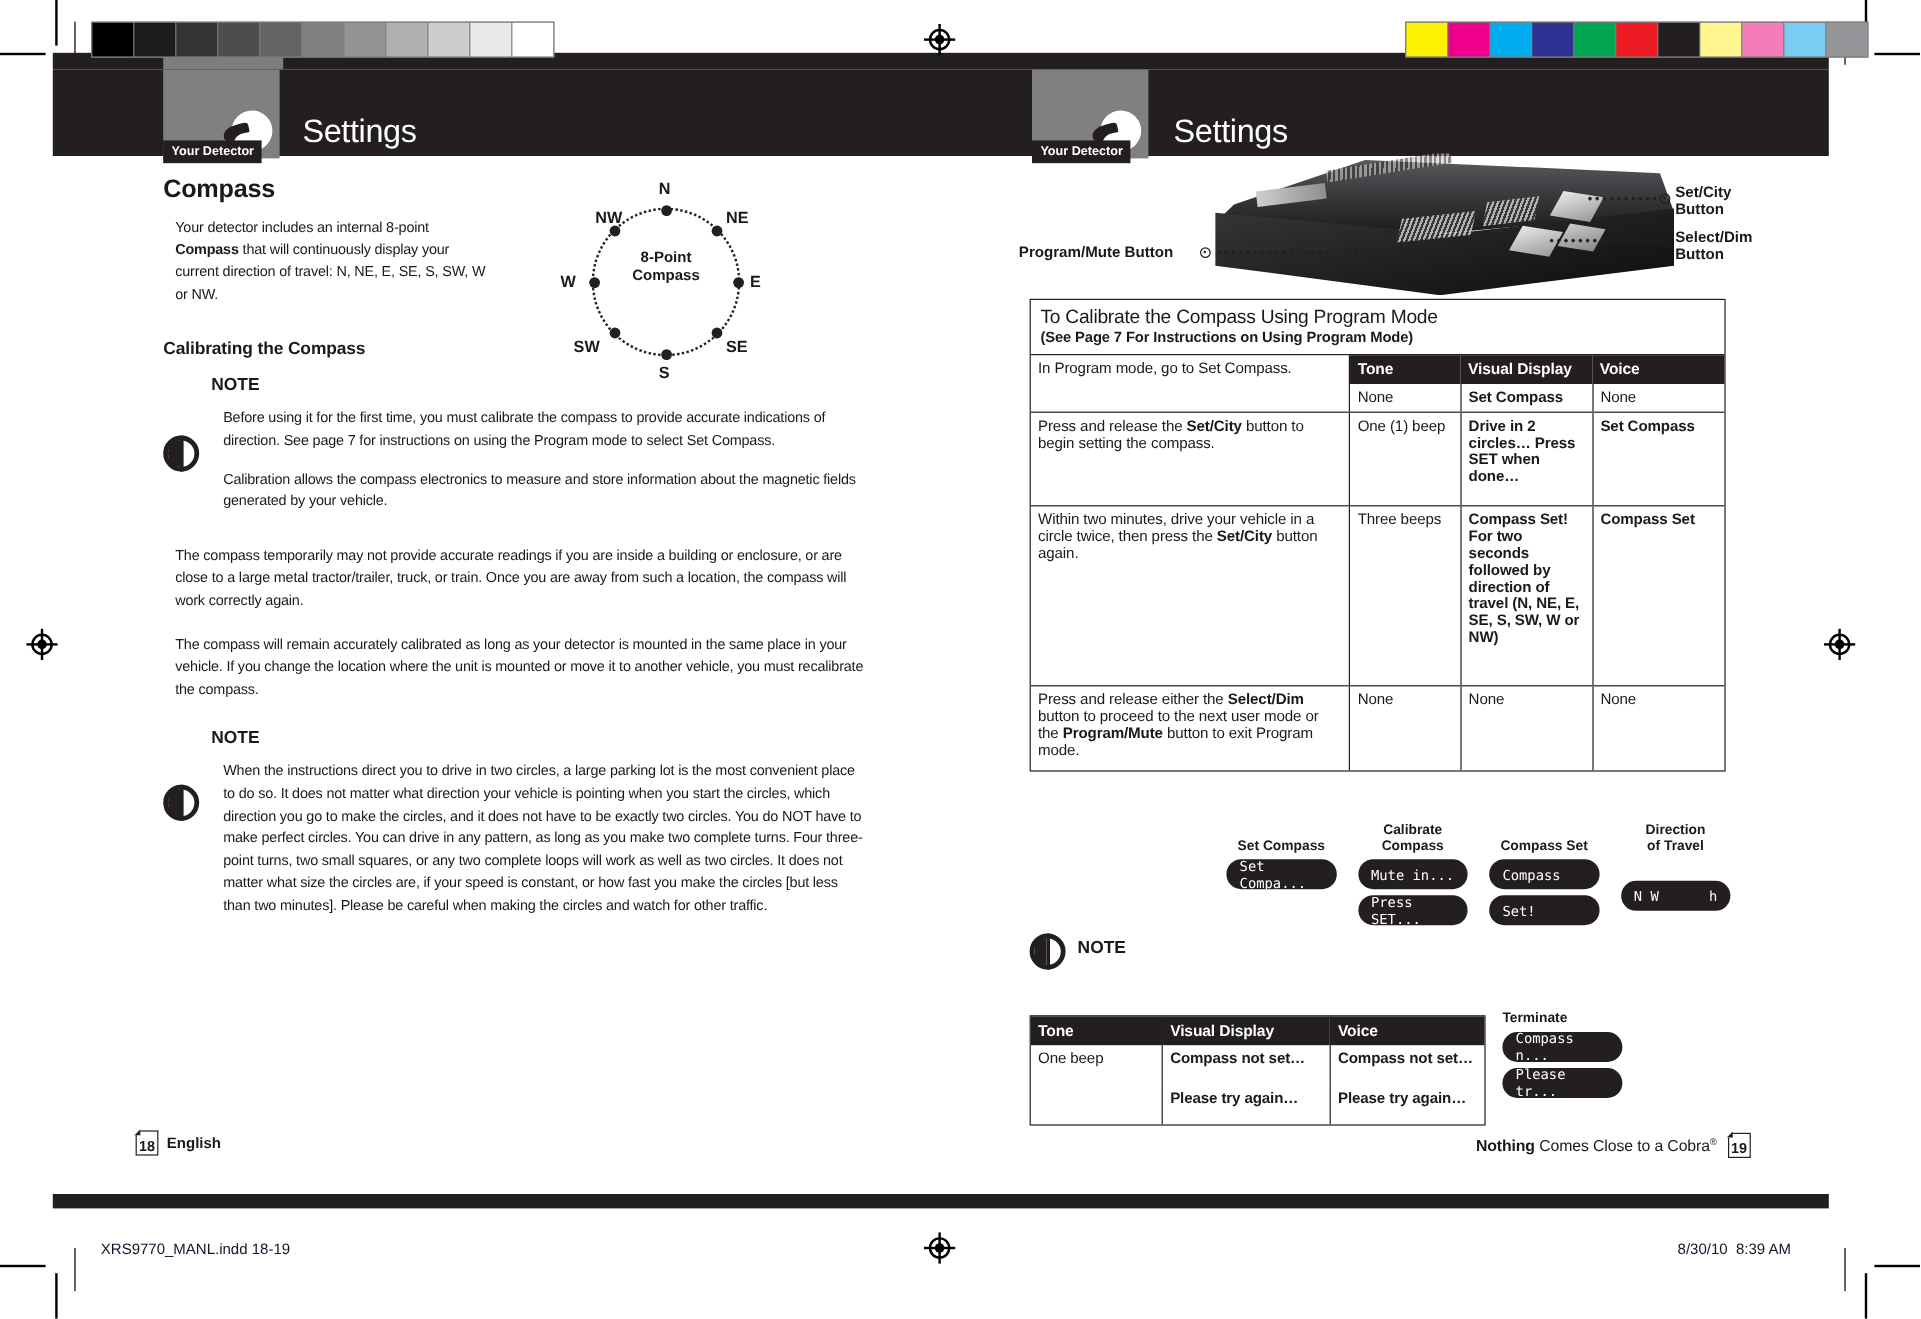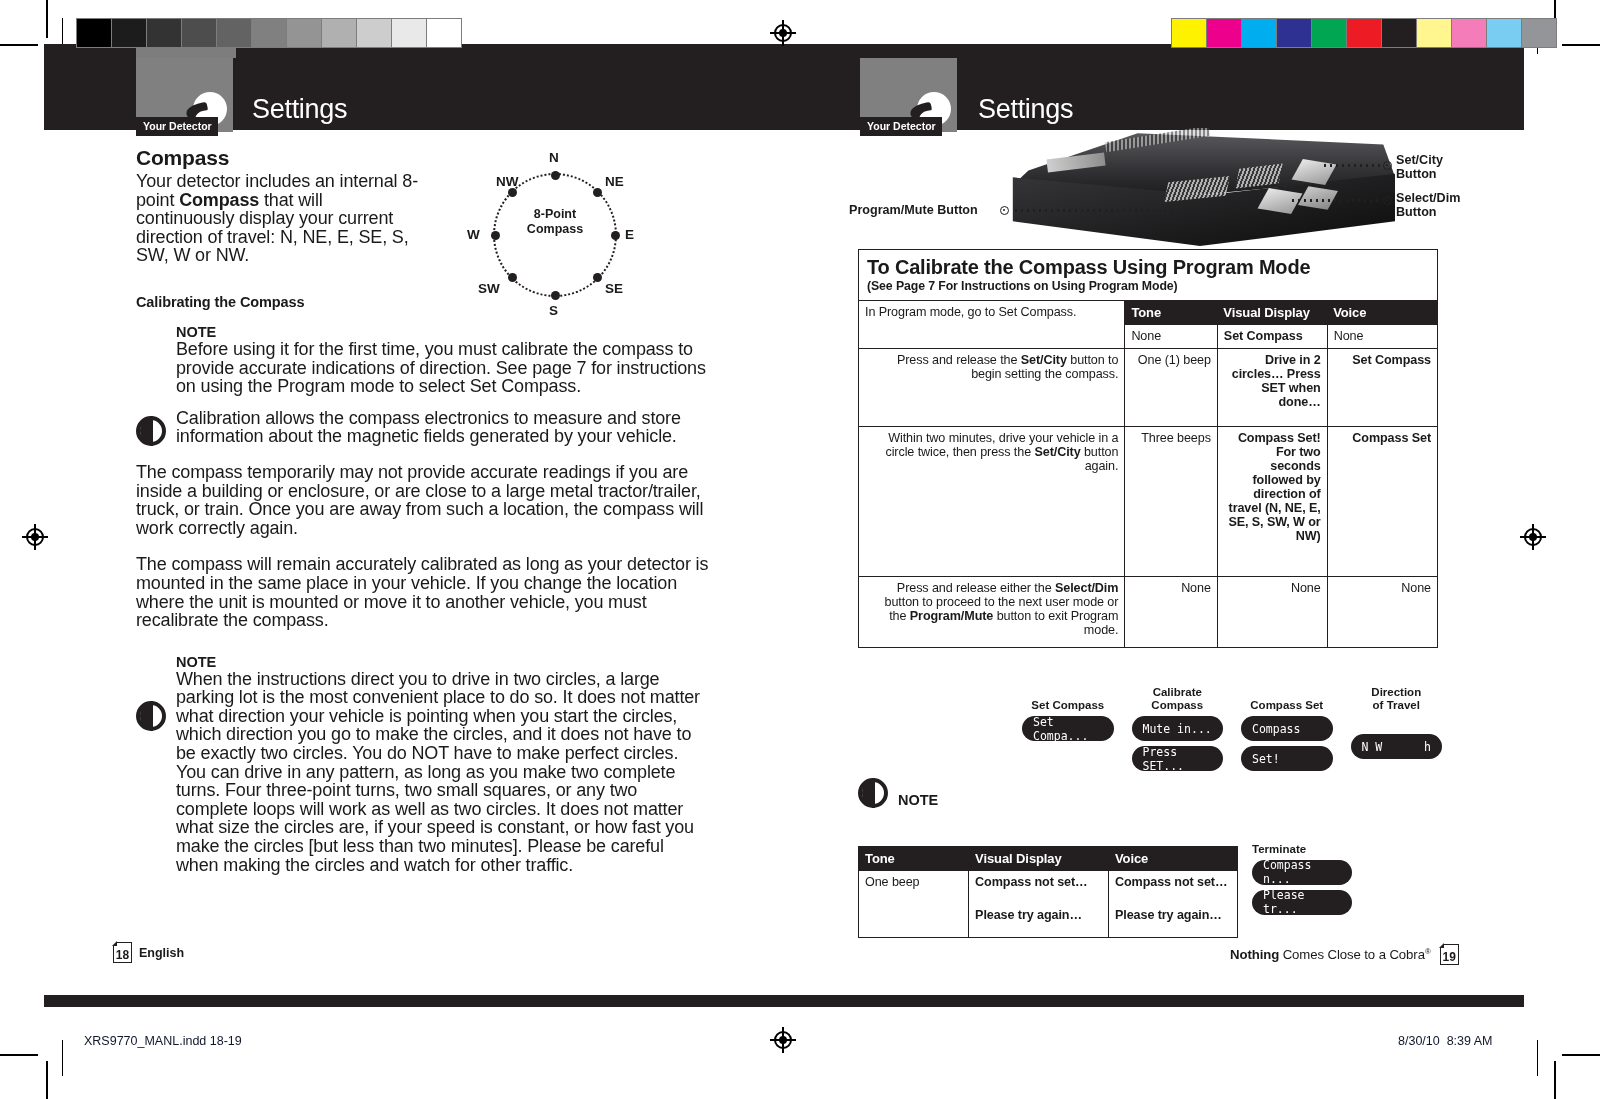--- a/index.html
+++ b/index.html
@@ -30,48 +30,48 @@
   .tabbox .cobra-logo:before{content:"";position:absolute;left:-7px;top:12px;width:22px;height:13px;
       background:#231f20;border-radius:60% 18% 50% 30%;transform:rotate(-13deg);}
   .tabbox .cobra-logo:after{content:"";position:absolute;left:2px;top:19px;width:16px;height:11px;
       background:#fff;border-radius:60% 10% 50% 20%;transform:rotate(-10deg);}
   .tablabel{position:absolute;background:#231f20;color:#fff;font-size:10.5px;font-weight:bold;
       padding:3px 6px 4px 7px;}
 
   
   h1.sec{font-size:21px;font-weight:bold;margin:0 0 2px 0;letter-spacing:-0.2px;}
   h2.sub{font-size:14.5px;font-weight:bold;margin:0;letter-spacing:-0.1px;}
-  p.body{font-size:18px;line-height:18.6px;margin:0;letter-spacing:-0.15px;}
+  p.body{font-size:12px;line-height:18.6px;margin:10px;letter-spacing:-0.15px;}
   .b{font-weight:bold;}
 
   
   .note-icon{position:relative;width:30px;height:30px;flex:0 0 30px;}
   .note-icon .o{position:absolute;left:0;top:0;width:30px;height:30px;border:4px solid #231f20;
       border-radius:50%;box-sizing:border-box;}
   .note-icon .bar{position:absolute;left:13.5px;top:0px;width:3px;height:30px;background:#231f20;}
   .note-icon .lobe{position:absolute;left:4px;top:4px;width:10px;height:22px;background:#231f20;
       border-radius:60% 0 0 60%;}
-  .noterow{display:flex;gap:10px;align-items:flex-end;}
+  .noterow{display:flex;gap:10px;align-items:center;}
 
   
   .compass-wrap{position:absolute;width:200px;height:190px;}
   .compass-ring{position:absolute;left:38px;top:28px;width:124px;height:124px;
       border:2px dotted #231f20;border-radius:50%;box-sizing:border-box;}
   .cdot{position:absolute;width:9px;height:9px;background:#231f20;border-radius:50%;}
   .clbl{position:absolute;font-size:13.5px;font-weight:bold;}
   .ccenter{position:absolute;left:48px;top:62px;width:104px;text-align:center;
       font-size:12.5px;font-weight:bold;line-height:15px;}
 
   
   table.t{border-collapse:collapse;font-size:12.6px;letter-spacing:-0.1px;}
   table.t td,table.t th{vertical-align:top;padding:4px 6px 5px 6px;}
   .thdr{background:#231f20;color:#fff;font-weight:bold;text-align:left;font-size:13px;padding:4px 6px;}
   .vline{border-left:1.3px solid #231f20;}
-  .hline{border-top:1.3px solid #231f20;text-align:right;}
-  .cap-title{font-size:20px;font-weight:bold;letter-spacing:-0.2px;}
+  .hline{border-top:1.3px solid #231f20;}
+  .cap-title{font-size:16px;font-weight:normal;letter-spacing:-0.2px;}
   .cap-sub{font-size:12.3px;font-weight:bold;letter-spacing:-0.1px;}
 
   
   .lcd-lbl{font-size:11.5px;font-weight:bold;line-height:12.5px;text-align:center;}
   .lcd{background:#231f20;color:#fff;border-radius:13px;
        font-family:"DejaVu Sans Mono","Liberation Mono",monospace;
        font-size:11.5px;display:flex;align-items:center;padding:0 11px;height:25px;}
   .lcd.wide{justify-content:space-between;}
 
   

